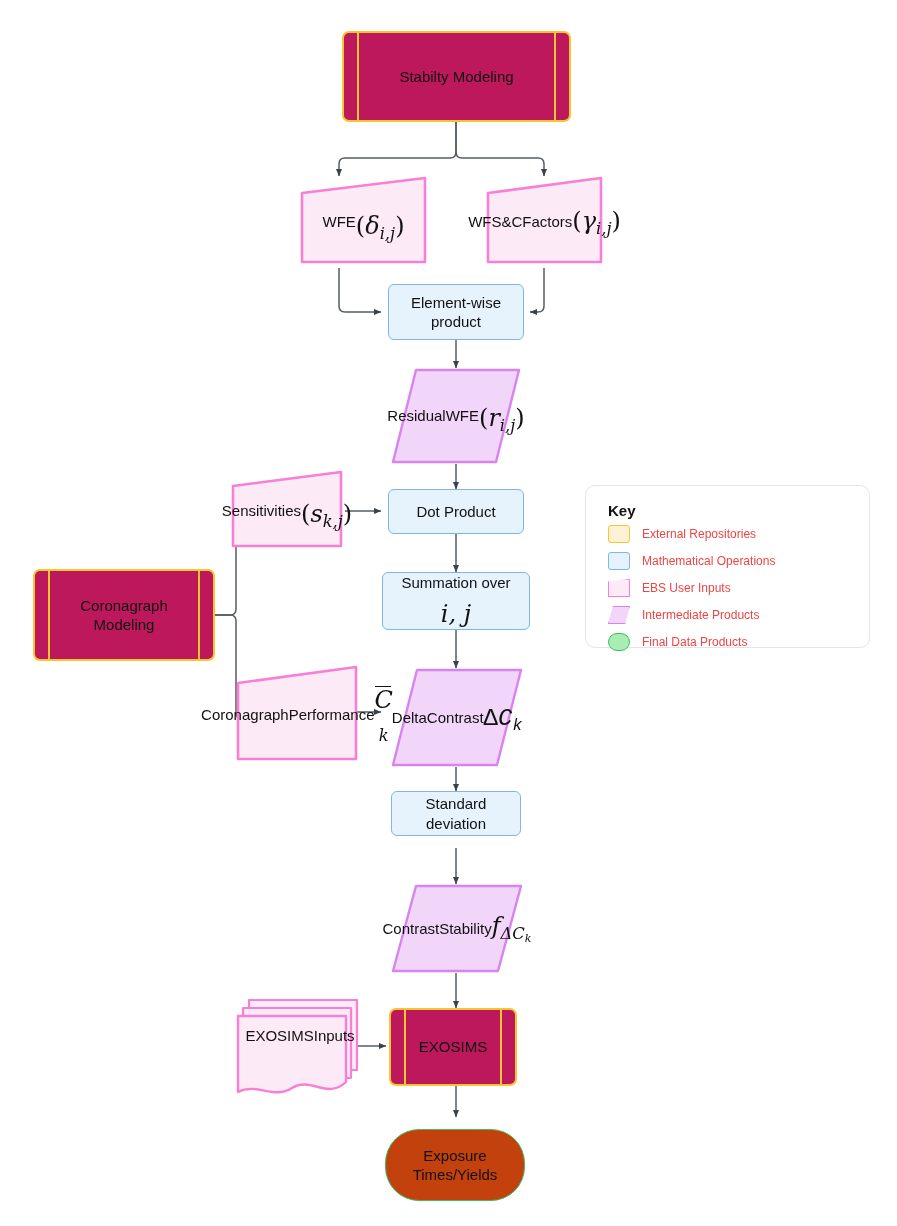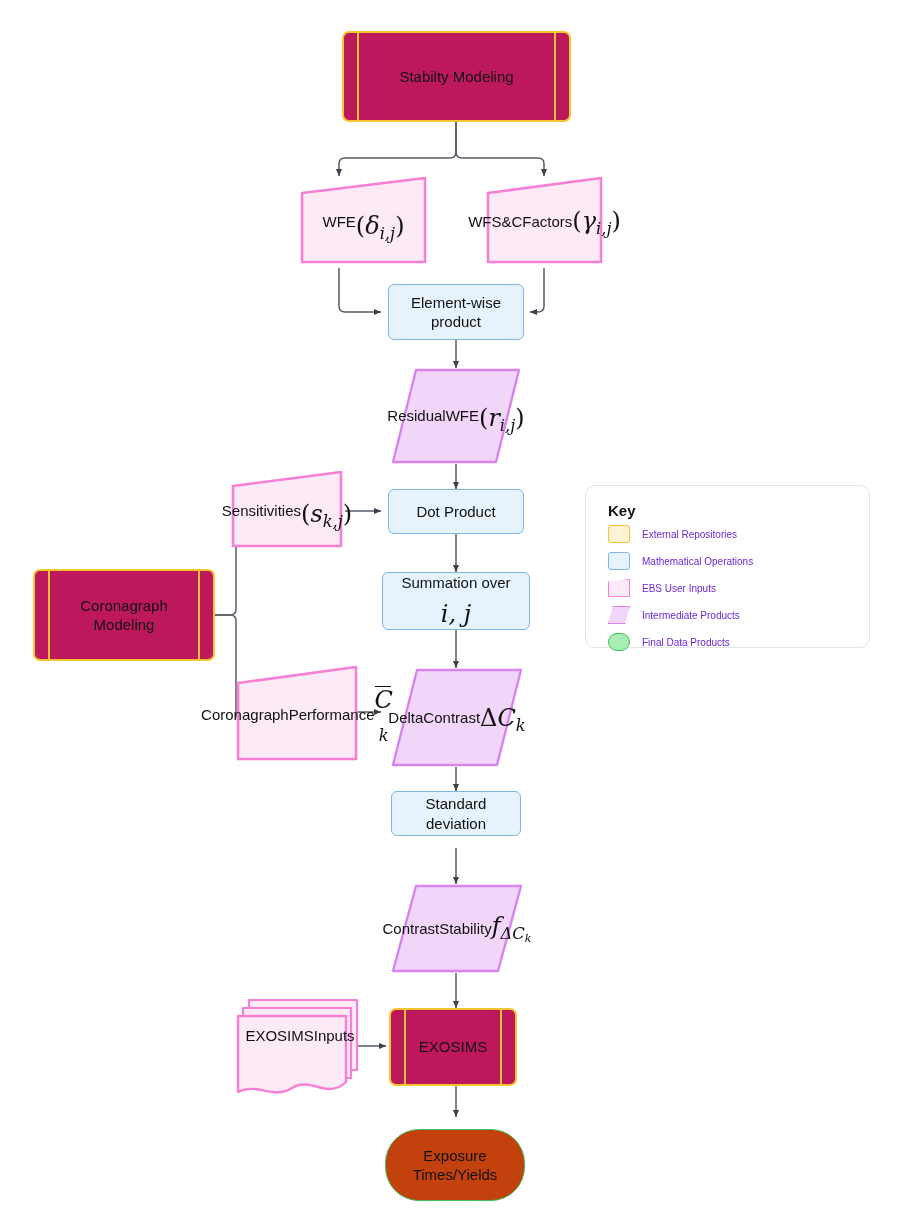--- a/index.html
+++ b/index.html
@@ -120,22 +120,22 @@
   #keybox .key-title {
     font-size: 15px;
     font-weight: bold;
     color: #111;
     margin: 0 0 6px 22px;
   }
   .key-row {
     display: flex;
     align-items: center;
     margin: 0 0 9px 22px;
-    font-size: 10px;
-    color: #6d28d9;
+    font-size: 12px;
+    color: #ef4444;
   }
   .key-swatch {
     width: 22px; height: 18px;
     margin-right: 12px;
     flex: 0 0 auto;
     box-sizing: border-box;
   }
   .sw-repo  { background:#FDF2D5; border:1.8px solid #F6C530; border-radius:3px; }
   .sw-input { background:#FDEAF7; border:1.8px solid #F77FD4;
               clip-path: polygon(0 14%, 100% 0, 100% 100%, 0 100%); }
@@ -271,21 +271,21 @@
     </div>
   </div>
 
   <div class="node para" style="left:391px; top:668px; width:132px; height:99px;">
     <svg class="fillsvg" viewBox="0 0 132 99" preserveAspectRatio="none">
       <path d="M26,2 L130,2 L106,97 L2,97 Z" fill="#F2D6FA" stroke="#D884F0" stroke-width="2.4" stroke-linejoin="round"></path>
     </svg>
     <div class="nodetext">
       <span class="lbl">Delta</span>
       <span class="lbl">Contrast</span>
-      <span class="math" style="margin-top:6px;"><span class="up">Δ</span><span>C</span><span class="sub">k</span></span>
+      <span class="math" style="margin-top:6px;font-family:Liberation Mono, monospace;"><span class="up">Δ</span><span>C</span><span class="sub">k</span></span>
     </div>
   </div>
 
   <div class="node mathop" style="left:391px; top:791px; width:130px; height:45px;">
     <span class="lbl">Standard</span>
     <span class="lbl">deviation</span>
   </div>
 
   <div class="node para" style="left:391px; top:884px; width:132px; height:89px;">
     <svg class="fillsvg" viewBox="0 0 132 89" preserveAspectRatio="none">

